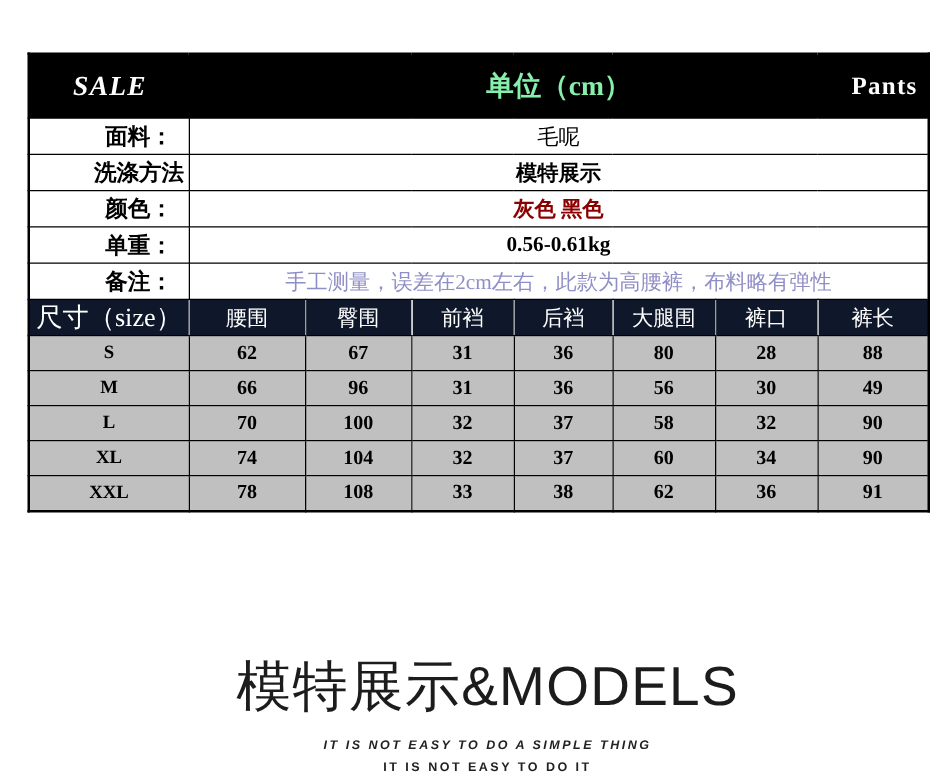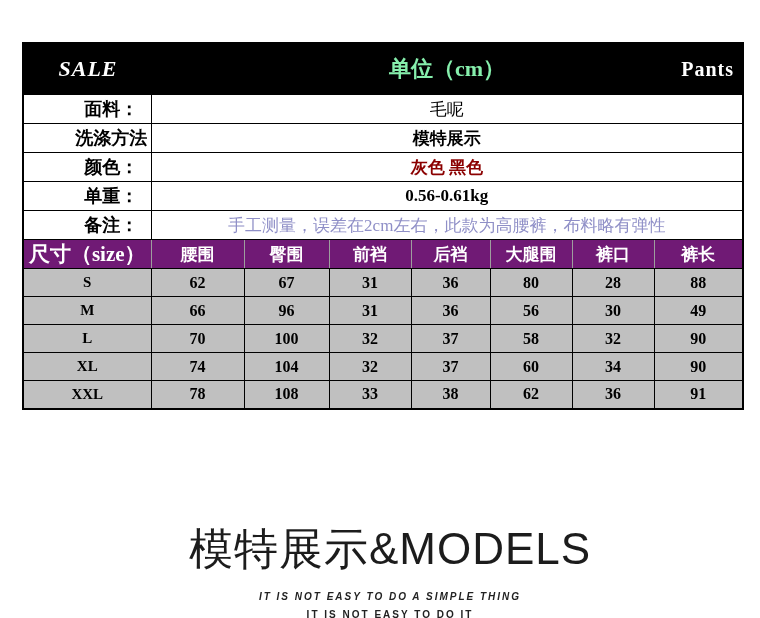--- a/index.html
+++ b/index.html
@@ -41,22 +41,22 @@
     display: flex; align-items: center;
     color: #fff; font-size: 20px; font-weight: bold; letter-spacing: 1px;
   }
   
   .info-row td { height: 29px; background: #fff; }
   .info-label { font-size: 18px; font-weight: bold; color: #000; padding-left: 48px; }
   .info-value { font-size: 17px; font-weight: bold; color: #000; }
   .info-value.normal { font-weight: normal; }
   
   .size-header th {
-    background: #701a75; color: #fff; height: 14px;
-    font-size: 17px; font-weight: bold;
+    background: #0f172a; color: #fff; height: 14px;
+    font-size: 17px; font-weight: normal;
     border-left-color: #9e9e9e; border-right-color: #9e9e9e;
   }
   .size-header th.size-title { font-size: 21px; }
   
   .data-row td {
     background: #c0c0c0; height: 28px;
     font-size: 16px; font-weight: bold; color: #000;
   }
   .data-row td.size-name { font-size: 15px; }
   

